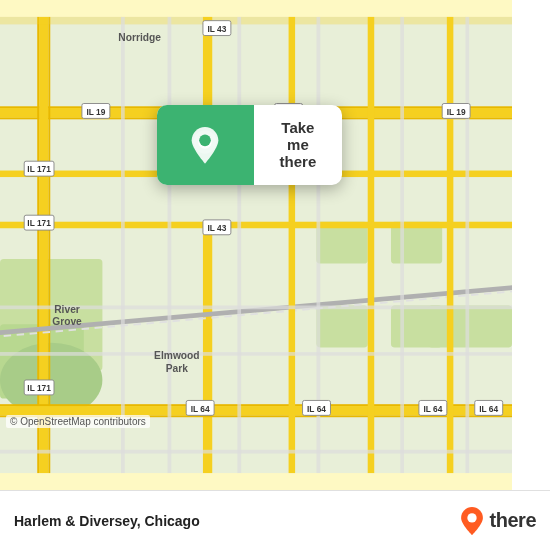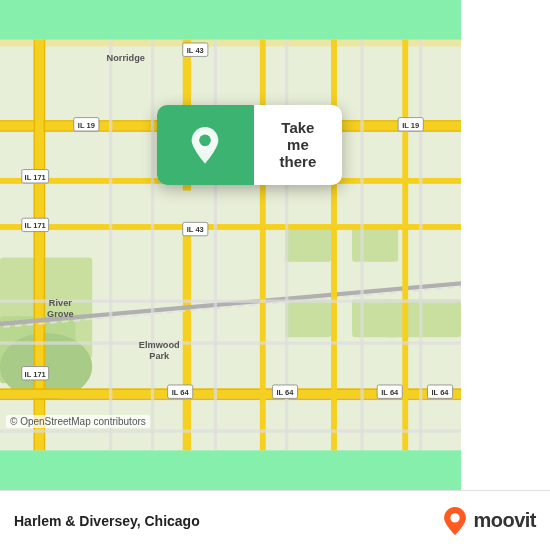--- a/index.html
+++ b/index.html
@@ -6,25 +6,25 @@
 
     body {
       width: 550px;
       height: 550px;
       overflow: hidden;
       font-family: Arial, sans-serif;
       position: relative;
     }
 
     #map-container {
-      width: 461px;
+      width: 512px;
       height: 490px;
       position: relative;
       overflow: hidden;
-      background-color: #86efac;
+      background-color: #fef9c3;
     }
 
     
     #map-svg {
       width: 100%;
       height: 100%;
     }
 
     
     #popup-card {
@@ -238,15 +238,15 @@
 <div id="bottom-bar">
   <div id="bottom-location">
     <span id="location-name">Harlem &amp; Diversey, Chicago</span>
   </div>
   <div id="moovit-logo">
 
     <svg class="moovit-pin" viewBox="0 0 28 36" xmlns="http://www.w3.org/2000/svg">
       <path d="M14 0C6.27 0 0 6.27 0 14C0 22 14 36 14 36C14 36 28 22 28 14C28 6.27 21.73 0 14 0Z" fill="#FF5B21"></path>
       <circle cx="14" cy="14" r="6" fill="white"></circle>
     </svg>
-    <span class="moovit-text">moovit</span>
+    <span class="moovit-text">there</span>
   </div>
 </div>
 
 </body></html>

